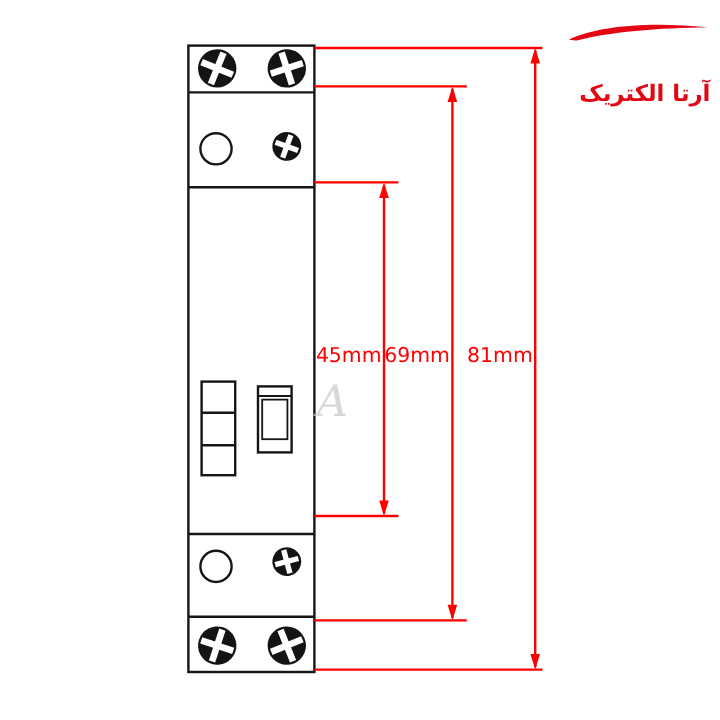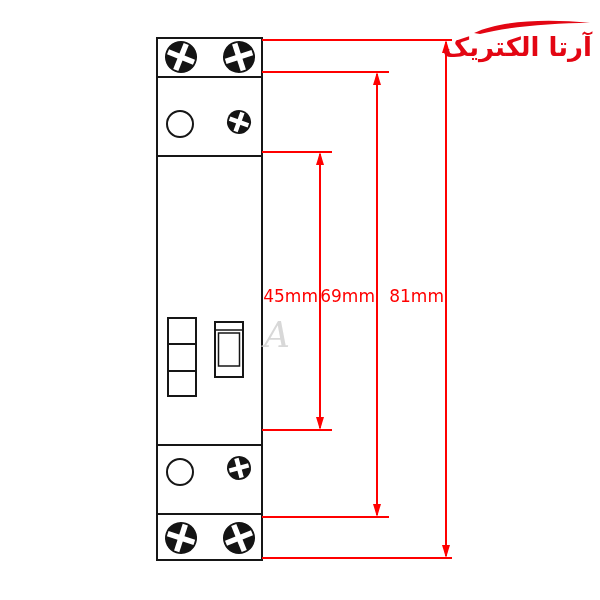--- a/index.html
+++ b/index.html
@@ -2,23 +2,23 @@
 <html><head>
 <meta charset="utf-8">
 <style>
   html,body{margin:0;padding:0;background:#ffffff;}
   body{width:600px;height:600px;position:relative;overflow:hidden;
        font-family:"DejaVu Sans", sans-serif;}
   .stage{position:absolute;left:0;top:0;width:600px;height:600px;}
   svg{display:block;}
   .logo{position:absolute;left:464px;top:18px;width:128px;text-align:right;}
   .logo .swoosh{display:block;margin:0 0 0 auto;}
-  .logo-text{color:#e30613;font-weight:bold;font-size:26px;line-height:1.05;
+  .logo-text{color:#e30613;font-weight:bold;font-size:19px;line-height:1.05;
              direction:rtl;unicode-bidi:embed;white-space:nowrap;
-             font-family:"DejaVu Sans", sans-serif;}
+             font-family:"DejaVu Sans", sans-serif;margin-top:35px;}
 </style>
 </head>
 <body>
 
 <div class="stage">
   <svg width="600" height="600" viewBox="0 0 600 600">
 
     <g stroke="#161616" fill="none" stroke-width="2">
 
       <rect x="157" y="38" width="105" height="522" fill="#ffffff"></rect>

